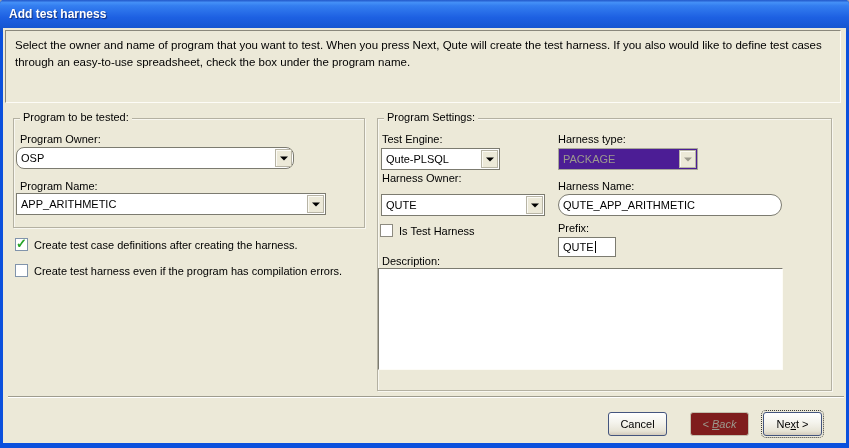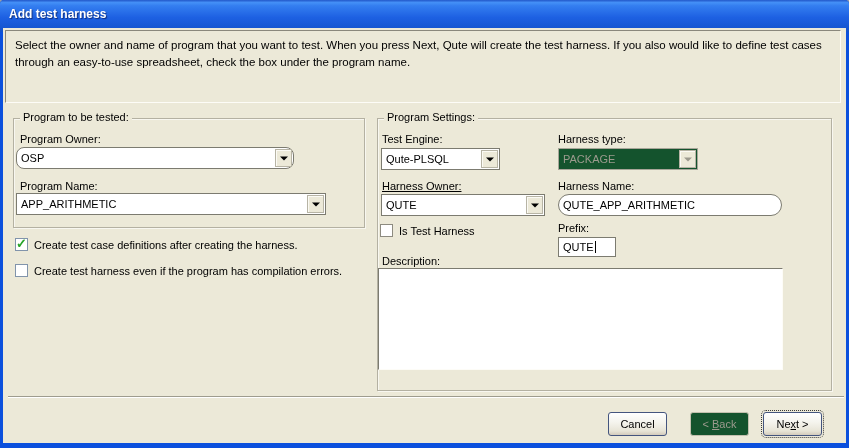--- a/index.html
+++ b/index.html
@@ -58,21 +58,21 @@
     border:1px solid #b7b4a5;
     box-shadow:inset 1px 1px 0 #fbfaf4;
     cursor:default;
   }
   .arrow {
     position:absolute; left:50%; top:50%; transform:translate(-50%,-38%);
     width:0; height:0;
     border-left:4px solid transparent; border-right:4px solid transparent;
     border-top:4px solid #000;
   }
-  .field.disabled { background:#14532d; border-color:#a8a699; }
+  .field.disabled { background:#4c1d95; border-color:#a8a699; }
   .field.disabled .val { color:#9c9a8e; }
   .field.disabled .arrow { border-top-color:#9c9a8e; }
   .checkbox {
     position:absolute; width:13px; height:13px; background:#fff;
     border:1px solid #8194ab; cursor:default;
   }
   .checkbox.classic { border-color:#8d8b80; }
   .check-glyph {
     position:absolute; left:0px; top:-3px;
     font-size:13px; font-weight:bold; color:#26a428; line-height:15px;
@@ -92,21 +92,21 @@
     box-shadow:0 1px 0 #ffffff;
   }
   .btn {
     position:absolute; top:384px; width:59px; height:24px;
     border:1px solid #44557e; border-radius:3px;
     background:linear-gradient(180deg,#ffffff 0%,#f4f3ec 45%,#e7e4d6 82%,#d3cbbc 100%);
     font-family:"Liberation Sans",sans-serif; font-size:11px; color:#000;
     padding:0; cursor:default;
   }
   .btn.disabled {
-    border-color:#c3c0ae; background:#14532d; color:#9c9a8e;
+    border-color:#c3c0ae; background:#7f1d1d; color:#9c9a8e;font-style:italic;
   }
   .btn.focused { outline:1px dotted #3a3a3a; outline-offset:1px; }
   u { text-decoration:underline; }
 </style>
 </head>
 <body>
 
 <div class="window">
   <div class="titlebar">
     <span class="title">Add test harness</span>
@@ -157,21 +157,21 @@
     </div>
 
     <span class="lbl" style="left:555px; top:105px;">Harness type:</span>
     <div class="field disabled" style="left:555px; top:120px; width:140px; height:22px;">
       <span class="val">PACKAGE</span>
       <span class="combo-btn">
           <span class="arrow"></span>
         </span>
     </div>
 
-    <span class="lbl" style="left:379px; top:152px;text-decoration:underline;">Harness Owner:</span>
+    <span class="lbl" style="left:379px; top:144px;">Harness Owner:</span>
     <div class="field" style="left:378px; top:166px; width:164px; height:22px;">
       <span class="val">QUTE</span>
       <span class="combo-btn">
           <span class="arrow"></span>
         </span>
     </div>
 
     <span class="lbl" style="left:555px; top:152px;">Harness Name:</span>
     <div class="field" style="left:555px; top:166px; width:224px; height:22px;border-radius:11px;">
       <span class="val">QUTE_APP_ARITHMETIC</span>

